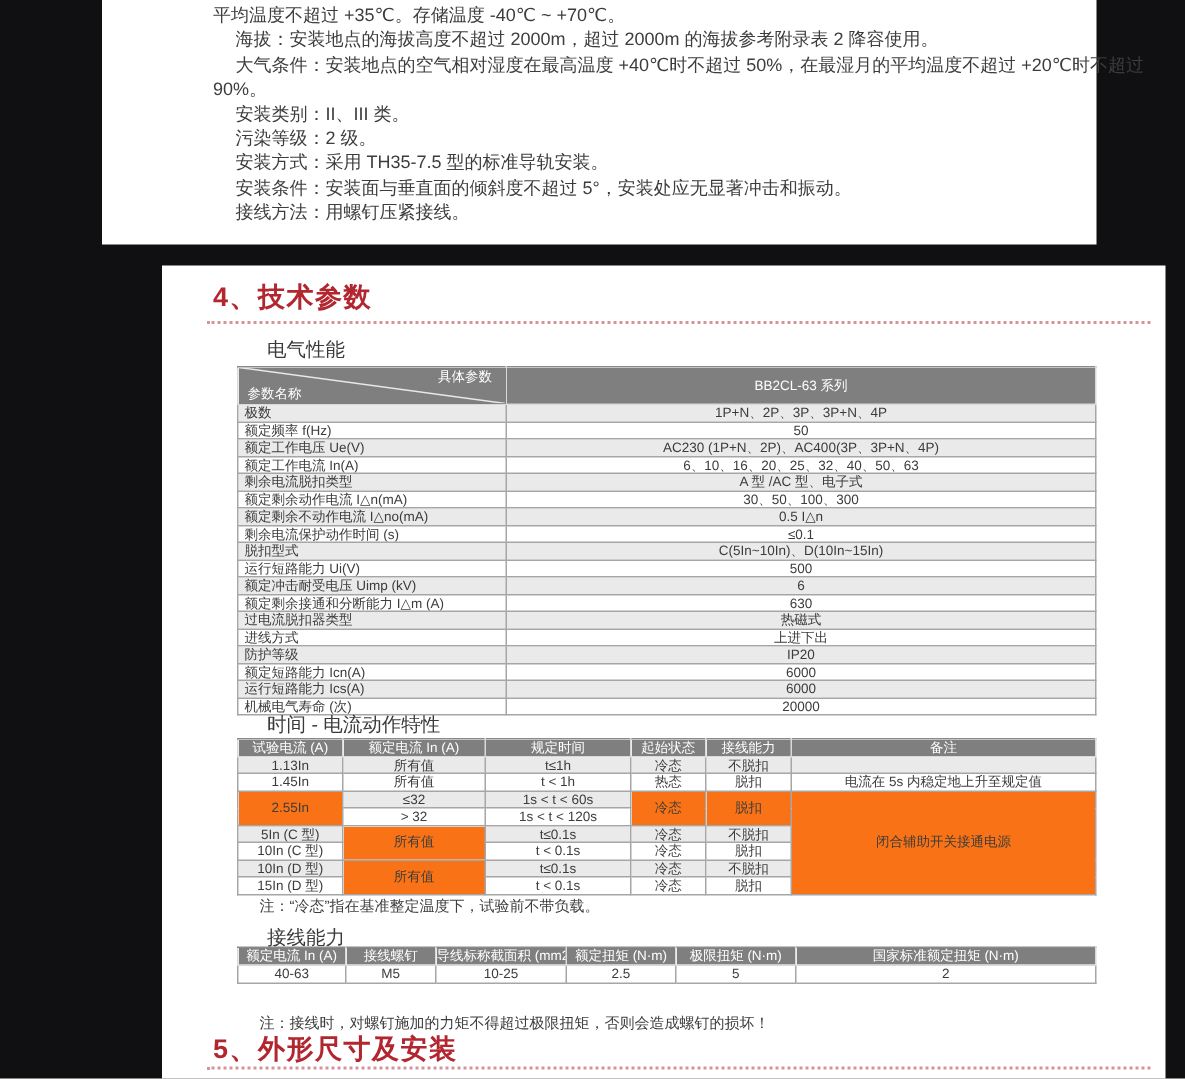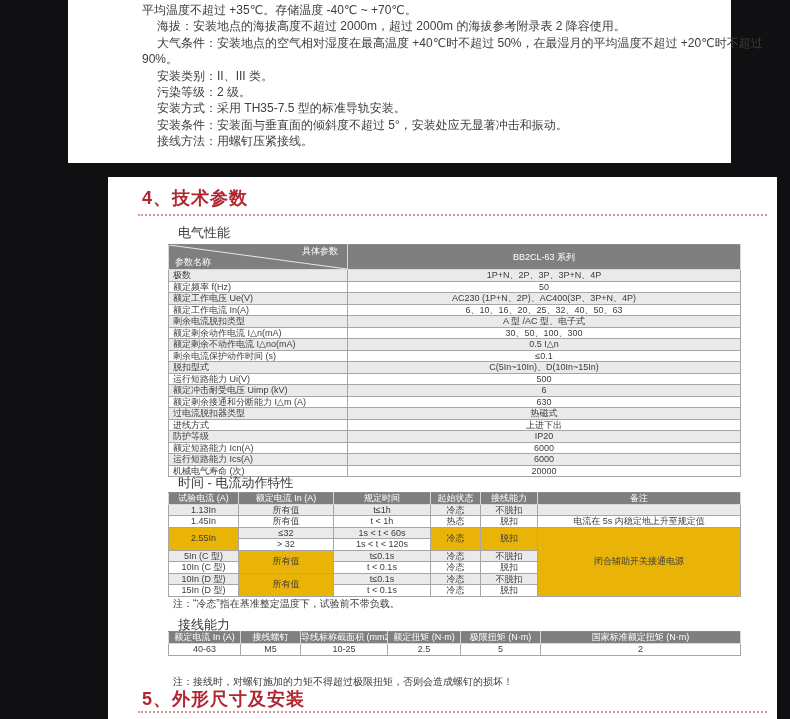--- a/index.html
+++ b/index.html
@@ -31,28 +31,28 @@
   .sub{position:absolute;left:70px;font-size:13px;color:#3a3a3a;white-space:nowrap;}
   .s1{top:47px;}
   .s2{top:297px;}
   .s3{top:439px;}
 
   .note{position:absolute;left:65px;font-size:10px;color:#3d3d3d;white-space:nowrap;}
   .n1{top:420px;}
   .n2{top:498px;}
 
   
-  .tbl{position:absolute;left:60px;border-collapse:collapse;table-layout:fixed;
+  .tbl{position:absolute;left:50px;border-collapse:collapse;table-layout:fixed;
        font-size:9px;color:#3c3c3c;border:1px solid #9a9a9a;padding-left:16px;}
   .tbl td,.tbl th{border:1px solid #a6a6a6;text-align:center;padding:0;
        height:10.2px;line-height:10.5px;overflow:hidden;white-space:nowrap;}
   .tbl th{background:#7f7f7f;color:#fff;font-weight:normal;
        border:1px solid #d9d9d9;border-top-color:#8a8a8a;}
   .tbl tr.g{background:#eaeaea;}
-  .tbl td.mg{background:#eab308;}
+  .tbl td.mg{background:#f97316;}
 
   .t1{top:67px;width:572px;}
   .t1 thead th{height:24px;}
   .t1 td.lbl{text-align:left;padding-left:4px;}
   .diag{position:relative;}
   .diag svg{position:absolute;left:0;top:0;width:100%;height:100%;}
   .diag .ct{position:absolute;top:2px;right:9px;line-height:9px;}
   .diag .cb{position:absolute;bottom:2px;left:6px;line-height:9px;}
 
   .t2{top:315px;width:572px;}

